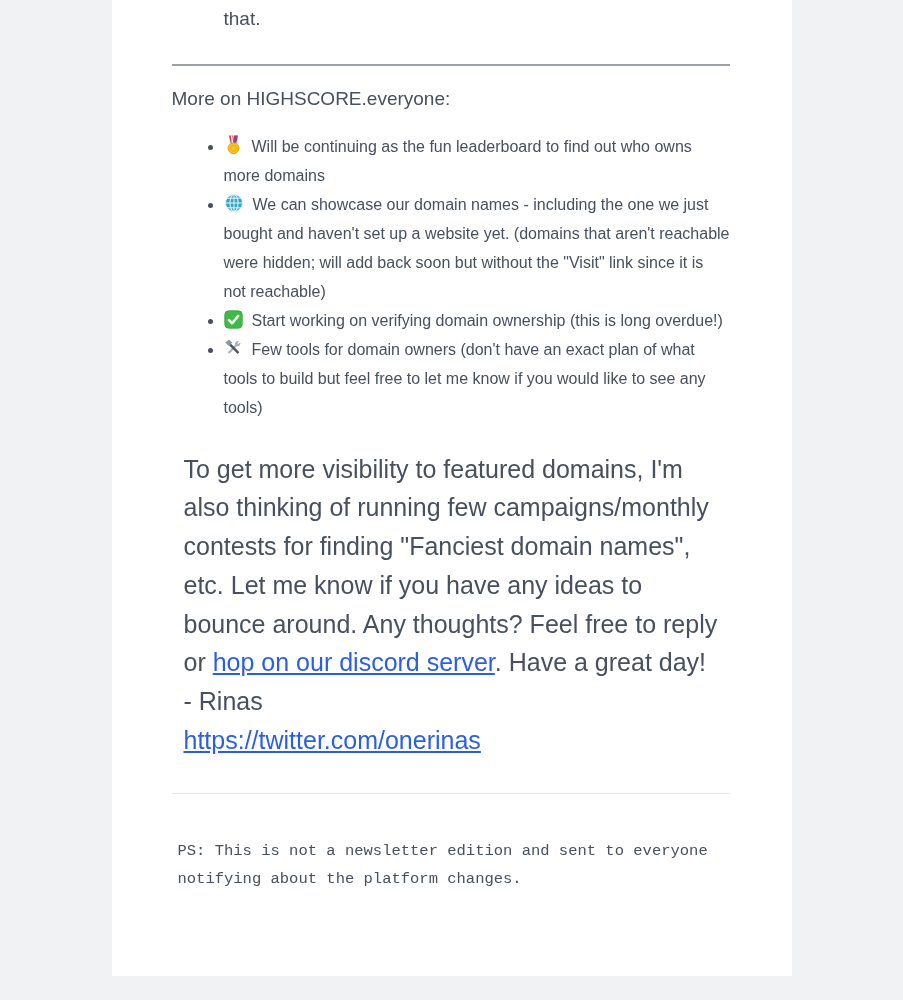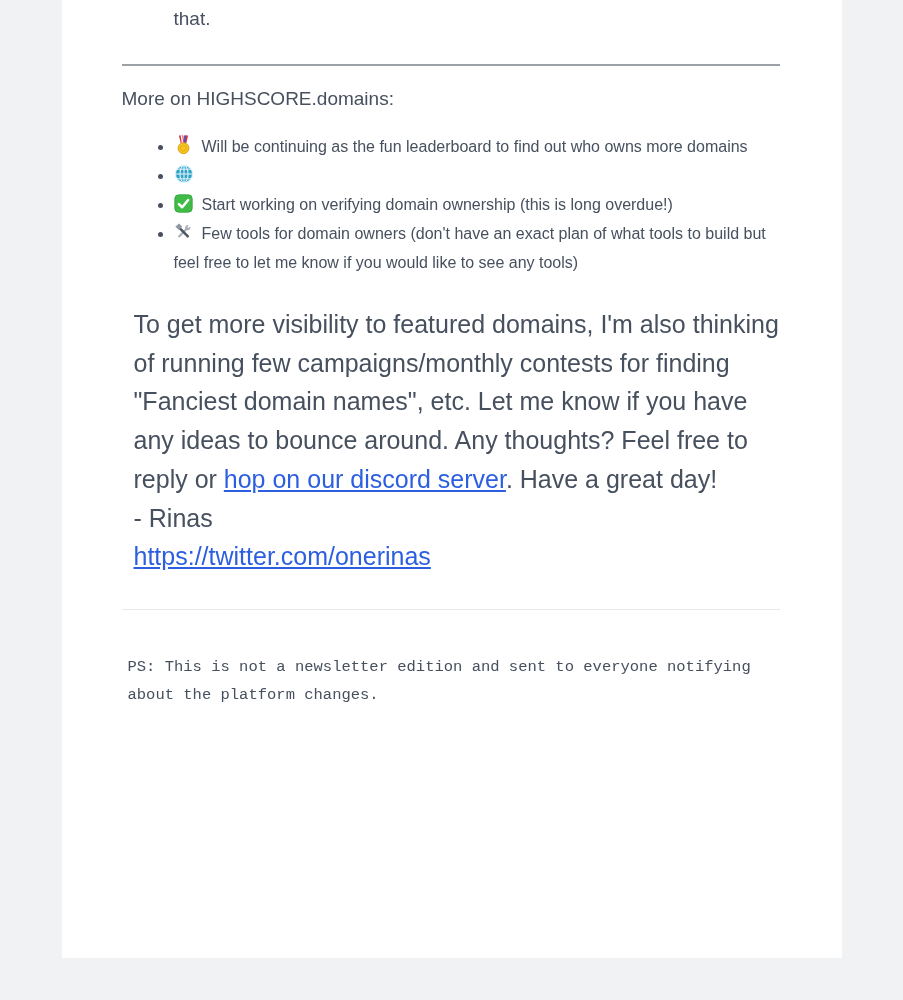--- a/index.html
+++ b/index.html
@@ -5,21 +5,21 @@
   * { box-sizing: border-box; }
   html, body { margin: 0; padding: 0; }
   body {
     width: 903px;
     min-height: 1000px;
     background: var(--page-bg, #f0f2f4);
     font-family: "Liberation Sans", "DejaVu Sans", sans-serif;
     color: var(--text, #47505e);
   }
   .card {
-    width: 780px;
+    width: 680px;
     margin: 0 auto 42px auto;
     background: var(--card-bg, #ffffff);
     padding: 2px 62px 82px 60px;
     min-height: 958px;
   }
   .truncated-item {
     margin: 4px 0 0 52px;
     font-size: 19px;
     line-height: 1.4;
   }
@@ -73,42 +73,42 @@
   }
 </style>
 </head>
 <body>
 
 <div class="card">
   <div class="truncated-item">that.</div>
 
   <hr class="hr-dark">
 
-  <p class="heading">More on HIGHSCORE.domains:</p>
+  <p class="heading">More on HIGHSCORE.everyone:</p>
 
   <ul class="feature-list">
       <li><span class="emoji" title="🏅"><svg width="19" height="20" viewBox="0 0 20 20">
             <polygon points="5.2,0 9.6,0 10.3,7.4 7.2,8.6" fill="#df2b3a"></polygon>
             <polygon points="10.4,0 14.8,0 12.8,8.6 9.7,7.4" fill="#df2b3a"></polygon>
             <polygon points="7,0 8.7,0 9.6,7.6 8.2,8.2" fill="#ffffff"></polygon>
             <polygon points="11.3,0 13,0 11.8,8.2 10.4,7.6" fill="#3c5fd0"></polygon>
             <circle cx="10" cy="13.4" r="5.7" fill="#f7c51e" stroke="#d79e12" stroke-width="1"></circle>
             <circle cx="10" cy="13.4" r="3.1" fill="none" stroke="#e3ad16" stroke-width="1"></circle>
           </svg></span><span>Will be continuing as the fun leaderboard to find out who owns more domains</span></li>
       <li><span class="emoji" title="🌐"><svg width="20" height="20" viewBox="0 0 20 20">
             <circle cx="10" cy="10" r="8.6" fill="#31a3c8"></circle>
             <g stroke="#dff3f8" stroke-width="1.1" fill="none">
               <circle cx="10" cy="10" r="8.6"></circle>
               <ellipse cx="10" cy="10" rx="4" ry="8.6"></ellipse>
               <line x1="1.4" y1="10" x2="18.6" y2="10"></line>
               <line x1="3" y1="5.2" x2="17" y2="5.2"></line>
               <line x1="3" y1="14.8" x2="17" y2="14.8"></line>
               <line x1="10" y1="1.4" x2="10" y2="18.6"></line>
             </g>
-          </svg></span></li>
+          </svg></span><span>We can showcase our domain names - including the one we just bought and haven't set up a website yet. (domains that aren't reachable were hidden; will add back soon but without the "Visit" link since it is not reachable)</span></li>
       <li><span class="emoji" title="✅"><svg width="19" height="19" viewBox="0 0 20 20">
             <rect x="0.8" y="0.8" width="18.4" height="18.4" rx="4.2" fill="#40bb46" stroke="#2ea13a" stroke-width="0.8"></rect>
             <path d="M5.2 10.6 L8.6 13.9 L14.9 6.3" fill="none" stroke="#ffffff" stroke-width="2.7" stroke-linecap="round" stroke-linejoin="round"></path>
           </svg></span><span>Start working on verifying domain ownership (this is long overdue!)</span></li>
       <li><span class="emoji" title="🛠️"><svg width="19" height="20" viewBox="0 0 20 20">
             <g transform="rotate(44 10 10)">
               <rect x="8.9" y="4.6" width="2.2" height="13" rx="0.9" fill="#a8afb7"></rect>
               <circle cx="10" cy="3.6" r="2.7" fill="#a8afb7"></circle>
               <rect x="9.1" y="0.2" width="1.8" height="3.2" fill="#ffffff"></rect>
             </g>

